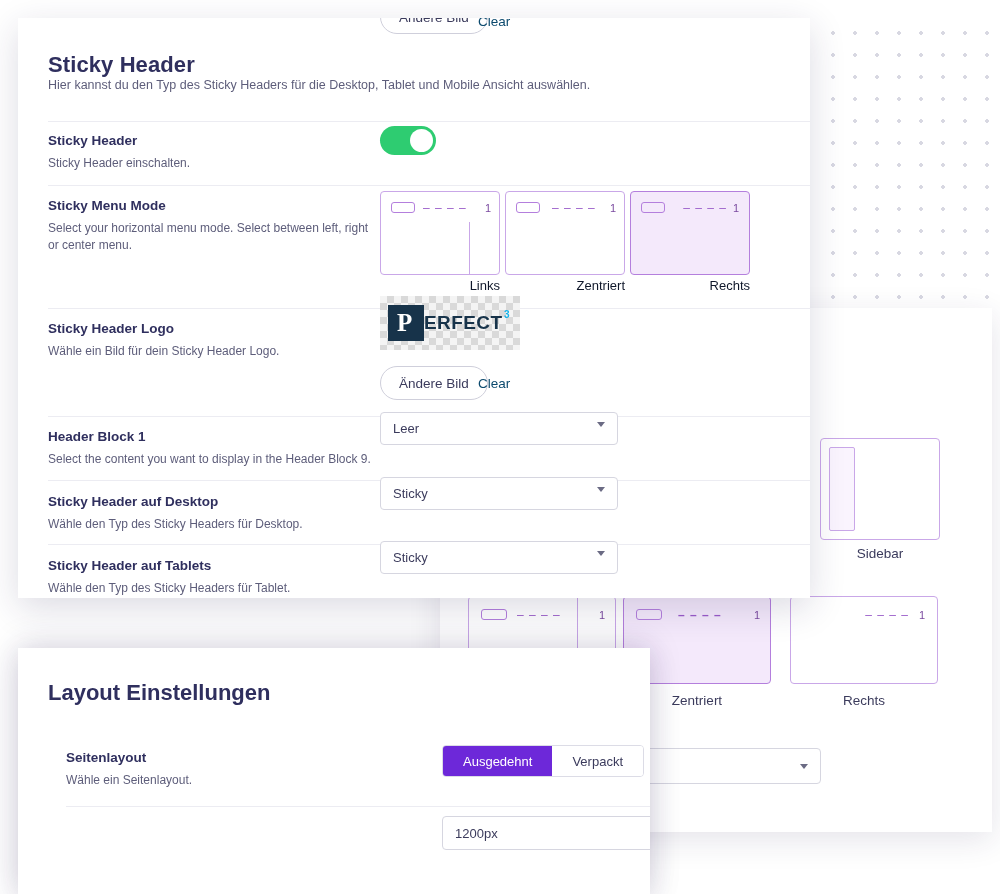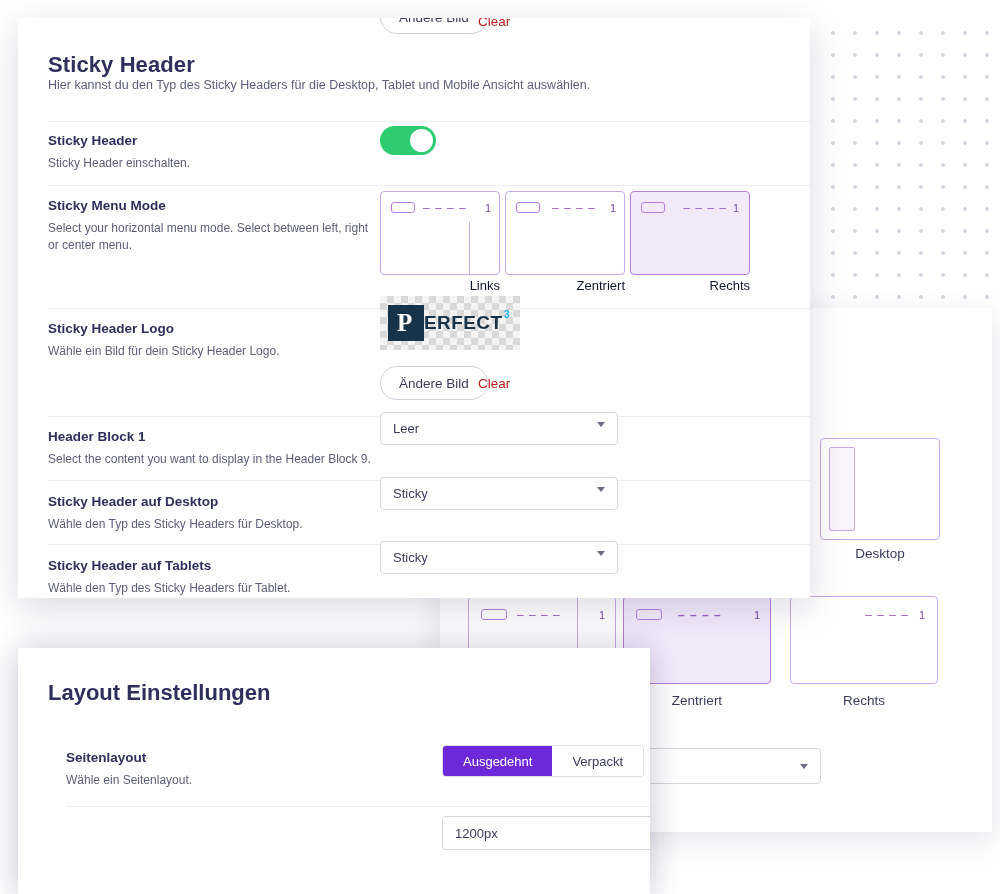--- a/index.html
+++ b/index.html
@@ -191,21 +191,21 @@
     height: 34px;
     padding: 0 18px;
     border: 1px solid #cfcfdb;
     border-radius: 17px;
     background: #fff;
     font-size: 13.5px;
     color: #3b3b5c;
     cursor: pointer;
   }
   .link-clear {
-    color: #b91c1c;
+    color: #0c4a6e;
     font-size: 13.5px;
     cursor: pointer;
   }
   #top-clipped-btn {
     position: absolute;
     left: 362px;
     top: -18px;
   }
   #top-clipped-clear {
     position: absolute;
@@ -417,21 +417,21 @@
 
 <div class="dot-grid"></div>
 
 <div class="panel" id="panel-back">
   <div class="back-inner">
 
     <div id="sidebar-preview-wrap">
       <div class="card-preview" id="sidebar-preview">
         <div class="inner-col"></div>
       </div>
-      <div class="cp-caption" id="sidebar-caption">Desktop</div>
+      <div class="cp-caption" id="sidebar-caption">Sidebar</div>
     </div>
 
     <div class="card-preview bp-menucard" id="bp-card-1">
       <div class="cp-bar" style="left:12px; top:12px; width:26px;"></div>
       <div class="cp-dashes" style="left:48px; top:13px;">– – – –</div>
       <div class="cp-num" style="right:10px; top:13px;">1</div>
       <div class="cp-split" style="left:108px;"></div>
     </div>
     <div class="card-preview bp-menucard selected" id="bp-card-2">
       <div class="cp-bar" style="left:12px; top:12px; width:26px;"></div>

